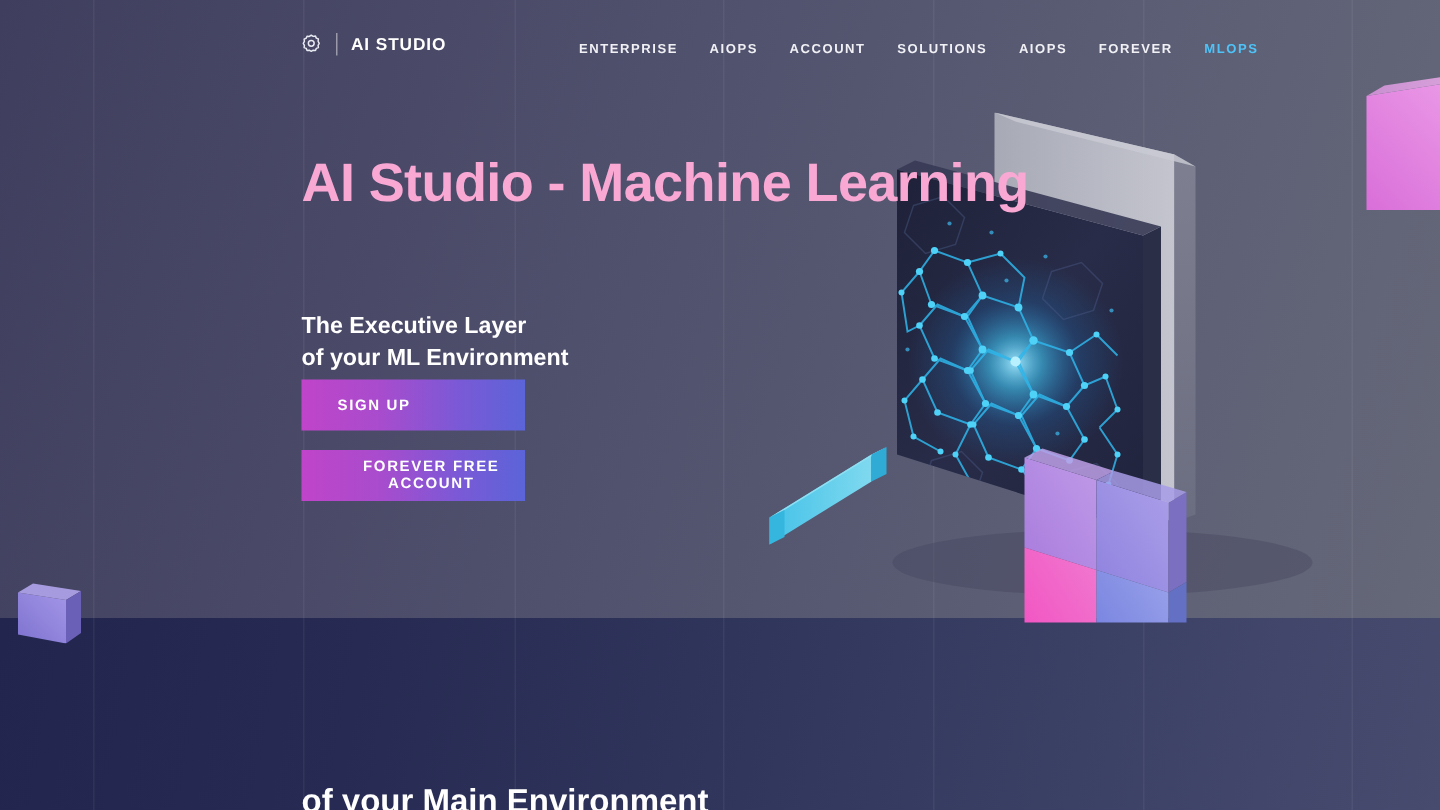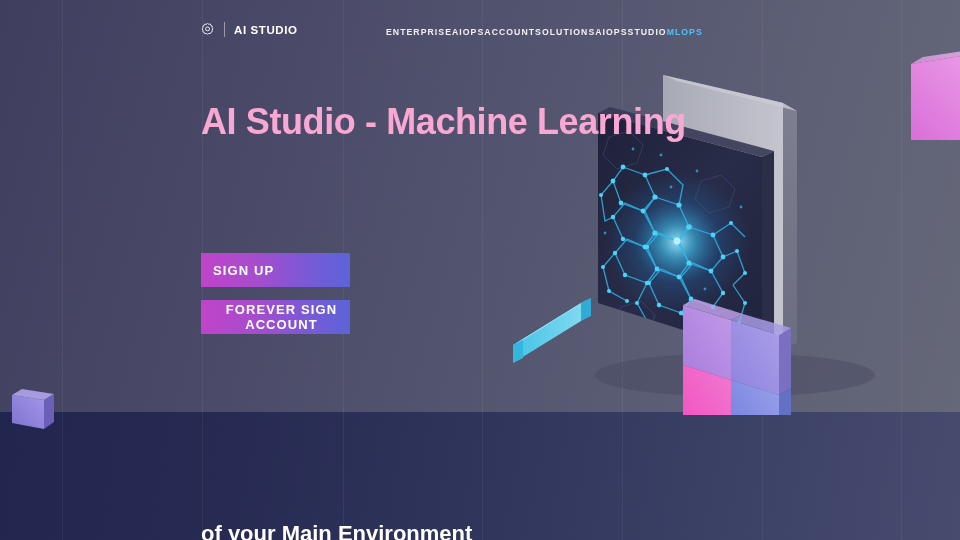--- a/index.html
+++ b/index.html
@@ -50,21 +50,21 @@
   .cog { width:15px; height:15px; display:block; }
   .brand-div {
     width:1px; height:15px; background:rgba(255,255,255,0.45);
   }
   .brand-name {
     color:#ffffff; font-size:11.5px; font-weight:bold;
     letter-spacing:0.6px;
   }
   .menu {
     position:absolute; left:386px; top:14px;
-    display:flex; align-items:center; 
+    display:flex; align-items:center; gap:21px;
   }
   .menu a {
     color:#f0f0f5; font-size:8.7px; font-weight:bold;
     letter-spacing:1.05px; text-decoration:none; white-space:nowrap;
   }
   .menu a.active { color:#4fc3f7; }
 
   
   .headline {
     position:absolute; left:201px; top:98px;
@@ -82,22 +82,22 @@
 
   
   .btn {
     position:absolute; left:201px;
     width:149px; height:34px;
     background:linear-gradient(90deg,#c044c9 0%, #a84ccd 35%, #7b59d6 70%, #5b64d8 100%);
     display:flex; align-items:center;
     border:none; cursor:pointer; z-index:30;
   }
   .btn span {
-    color:#ffffff; font-size:13px; font-weight:bold;
-    letter-spacing:1.1px; padding-left:12px;
+    color:#ffffff; font-size:10px; font-weight:bold;
+    letter-spacing:1.1px; padding-left:24px;
   }
   .btn-signup { top:253px; }
   .btn-free   { top:300px; }
 
   
   .lower-head {
     position:absolute; left:201px; top:489px;
     color:#ffffff; font-size:22px; font-weight:bold;
     line-height:30px; z-index:30;
   }
@@ -377,36 +377,40 @@
       <div class="brand-div"></div>
       <span class="brand-name">AI STUDIO</span>
     </div>
 
     <nav class="menu">
       <a href="#">ENTERPRISE</a>
       <a href="#">AIOPS</a>
       <a href="#">ACCOUNT</a>
       <a href="#">SOLUTIONS</a>
       <a href="#">AIOPS</a>
-      <a href="#">STUDIO</a>
+      <a href="#">FOREVER</a>
       <a href="#" class="active">MLOPS</a>
     </nav>
   </div>
 
   <h1 class="headline">
     <span>AI Studio - Machine Learning</span><br>
   </h1>
 
+  <div class="subhead">
+    <span>The Executive Layer</span><br>
+    <span>of your ML Environment</span>
+  </div>
 
   <button class="btn btn-signup">
     <span>SIGN UP</span>
   </button>
 
   <button class="btn btn-free">
-    <span>FOREVER SIGN ACCOUNT</span>
+    <span>FOREVER FREE ACCOUNT</span>
   </button>
 
   <h2 class="lower-head">
     <br>
     <span>of your Main Environment</span>
   </h2>
 
 </div>
 
 </body></html>

